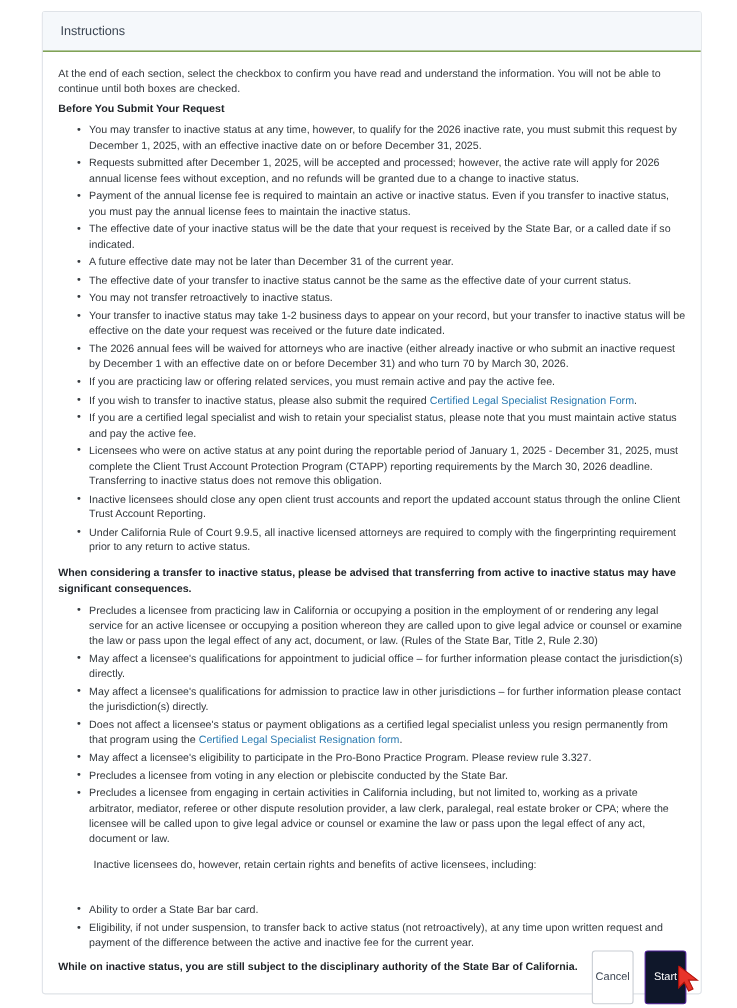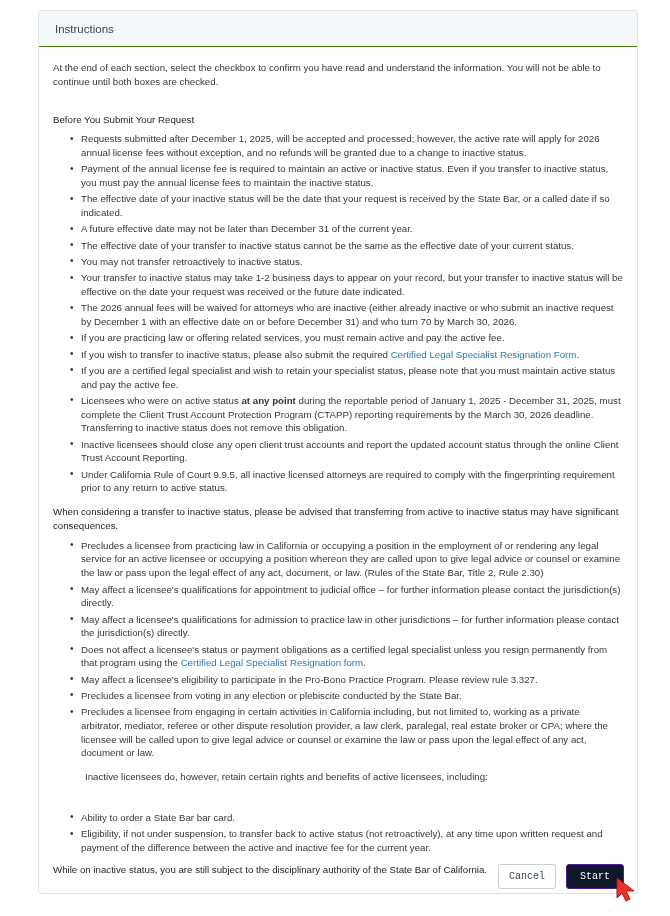--- a/index.html
+++ b/index.html
@@ -42,26 +42,26 @@
   .card-body {
     padding: 14px 14px 10px 14px;
   }
   p, li {
     font-size: 9.7px;
     line-height: 1.42;
     color: #33383d;
     margin: 0;
   }
   .intro {
-    margin-bottom: 24px;
+    margin-bottom: 4px;
     max-width: 580px;
   }
   .sect-title {
     font-size: 9.7px;
-    font-weight: normal;
+    font-weight: bold;
     color: #22262b;
     margin: 0 0 6px 0;
     line-height: 1.42;
   }
   ul {
     margin: 0 0 10px 0;
     padding-left: 28px;
     list-style: none;
   }
   ul li {
@@ -74,21 +74,21 @@
     position: absolute;
     left: -11px;
     top: -0.5px;
     color: #33383d;
     font-size: 10px;
   }
   a.link {
     color: #2a7ab0;
     text-decoration: none;
   }
-  .bold { font-weight: bold; }
+  .bold { font-weight: normal; }
   .confirm-row {
     background: #f7f96b;
     padding: 7px 9px;
     margin: 4px 0 16px 8px;
     display: flex;
     align-items: flex-start;
     width: 454px;
   }
   .cb {
     width: 11px; height: 11px;
@@ -113,26 +113,25 @@
     left: 38px; top: 864px;
     width: 600px;
     display: flex;
     justify-content: flex-end;
     align-items: center;
     gap: 10px;
     padding-right: 14px;
   }
   .btn {
     font-size: 10px;
-    padding: 6px 0;
-    width: 58px;
+    padding: 18px 0;
+    width: 38px;
     text-align: center;
     border-radius: 3px;
     cursor: pointer;
-    font-family: Liberation Mono, monospace;
   }
   .btn-cancel {
     background: #ffffff;
     border: 1px solid #c9ced4;
     color: #3b4552;
   }
   .btn-start {
     background: #0f172a;
     border: 1px solid #4c1d95;
     color: #ffffff;
@@ -163,20 +162,21 @@
     <div class="card-header">
       <span class="card-header-title">Instructions</span>
     </div>
     <div class="card-body">
 
       <p class="intro">At the end of each section, select the checkbox to confirm you have read and understand the information. You will not be able to continue until both boxes are checked.</p>
 
       <p class="sect-title">Before You Submit Your Request</p>
 
       <ul>
+        <li>You may transfer to inactive status at any time, however, to qualify for the 2026 inactive rate, you must submit this request by December 1, 2025, with an effective inactive date on or before December 31, 2025.</li>
         <li>Requests submitted after December 1, 2025, will be accepted and processed; however, the active rate will apply for 2026 annual license fees without exception, and no refunds will be granted due to a change to inactive status.</li>
         <li>Payment of the annual license fee is required to maintain an active or inactive status. Even if you transfer to inactive status, you must pay the annual license fees to maintain the inactive status.</li>
         <li>The effective date of your inactive status will be the date that your request is received by the State Bar, or a called date if so indicated.</li>
         <li>A future effective date may not be later than December 31 of the current year.</li>
         <li>The effective date of your transfer to inactive status cannot be the same as the effective date of your current status.</li>
         <li>You may not transfer retroactively to inactive status.</li>
         <li>Your transfer to inactive status may take 1-2 business days to appear on your record, but your transfer to inactive status will be effective on the date your request was received or the future date indicated.</li>
         <li>The 2026 annual fees will be waived for attorneys who are inactive (either already inactive or who submit an inactive request by December 1 with an effective date on or before December 31) and who turn 70 by March 30, 2026.</li>
         <li>If you are practicing law or offering related services, you must remain active and pay the active fee.</li>
         <li><span>If you wish to transfer to inactive status, please also submit the required </span><a class="link" href="#">Certified Legal Specialist Resignation Form</a><span>.</span></li>

